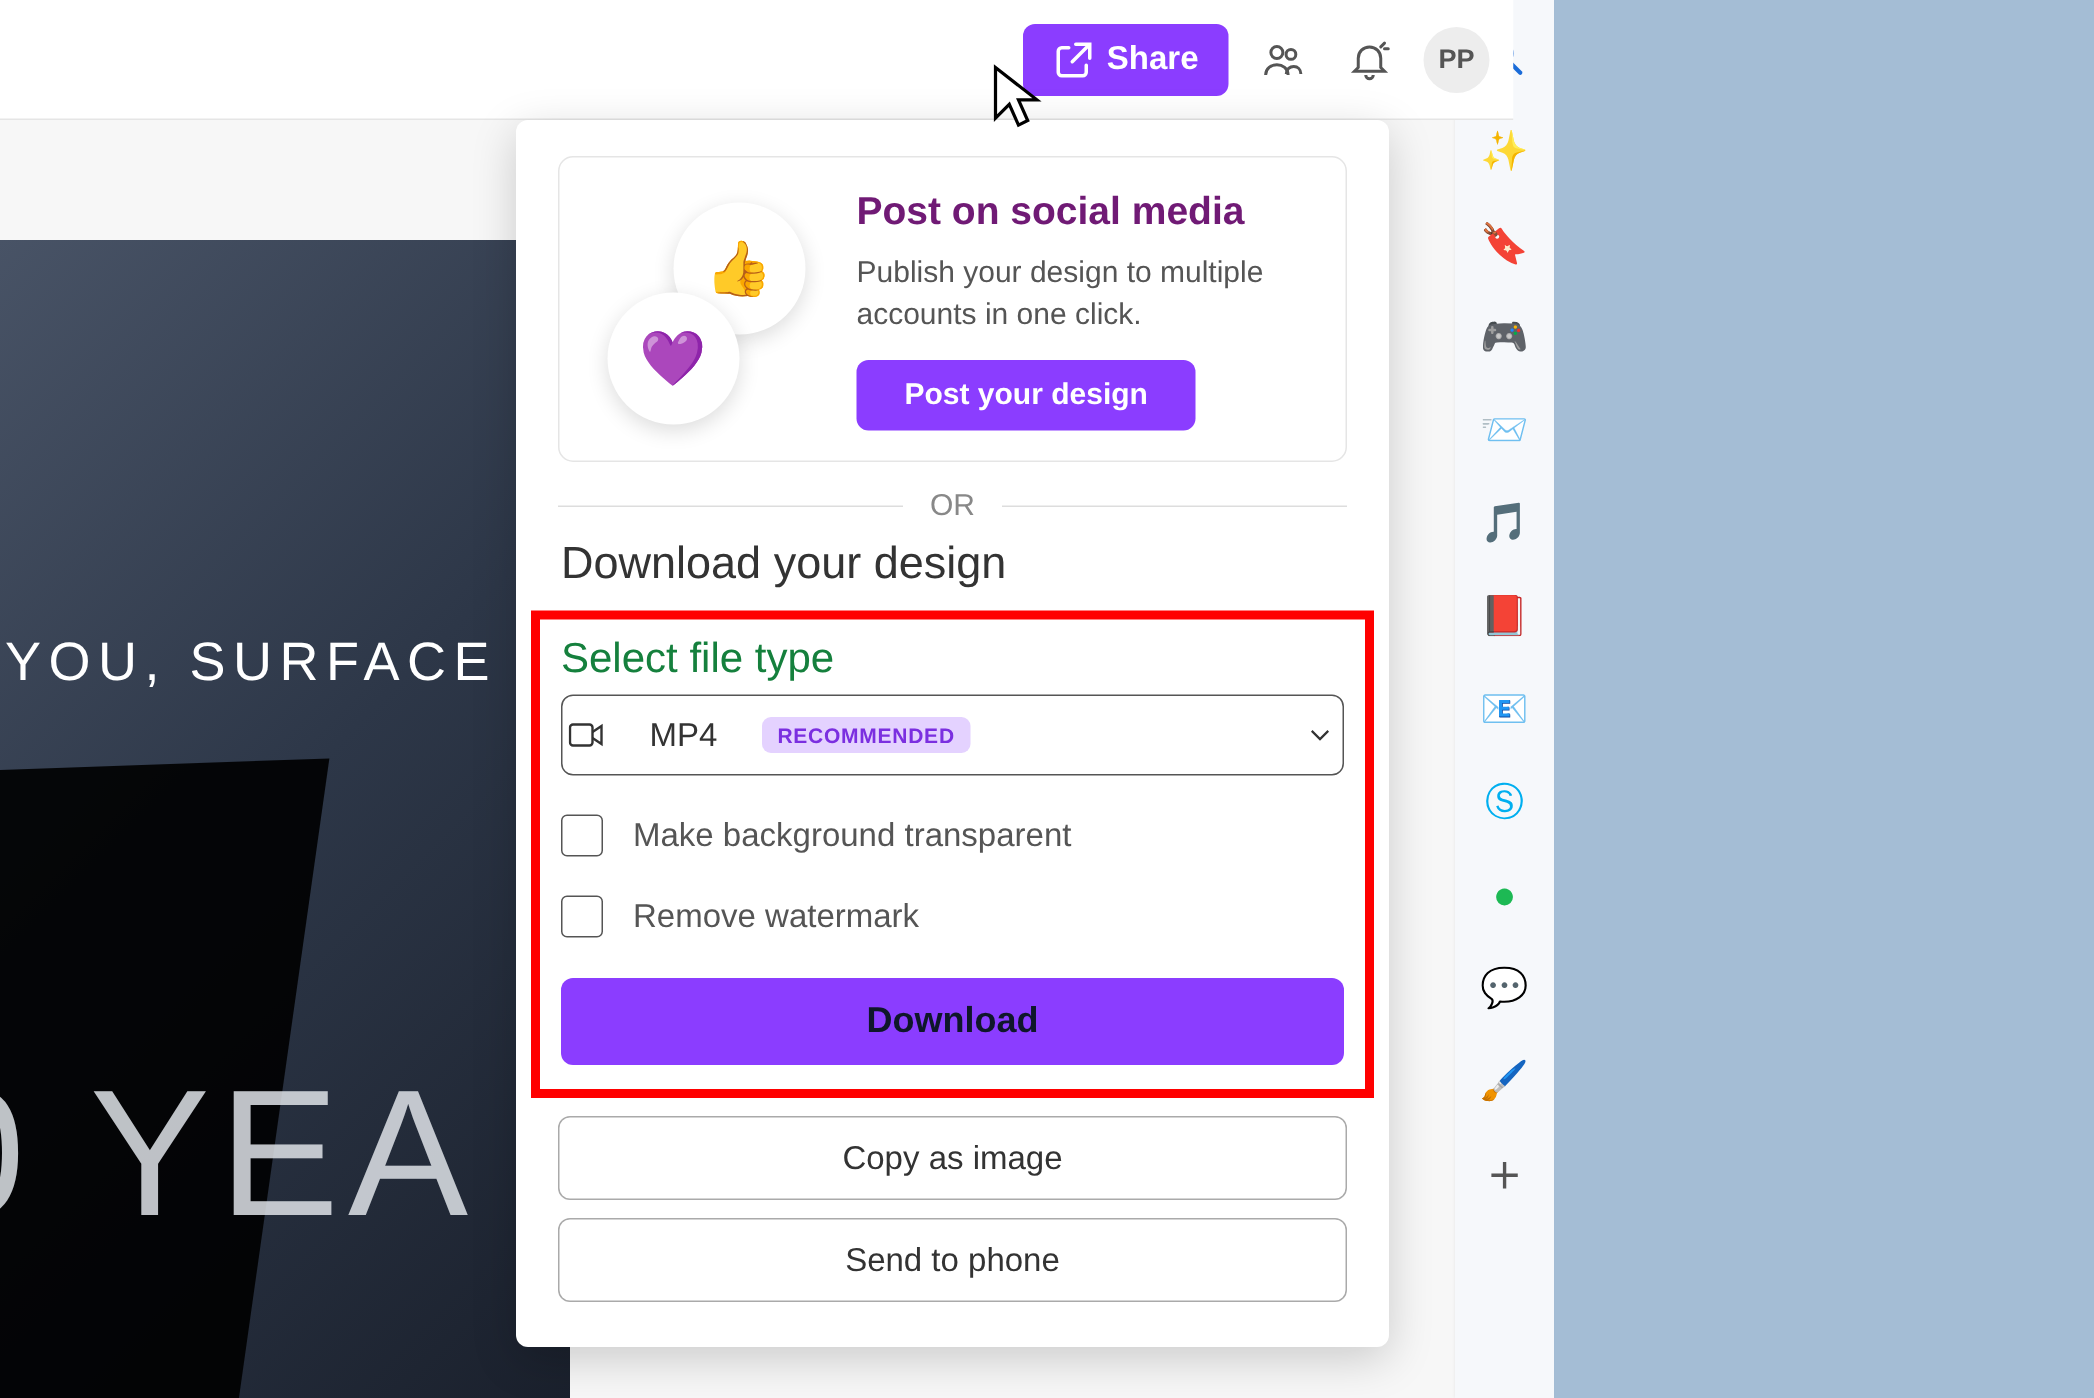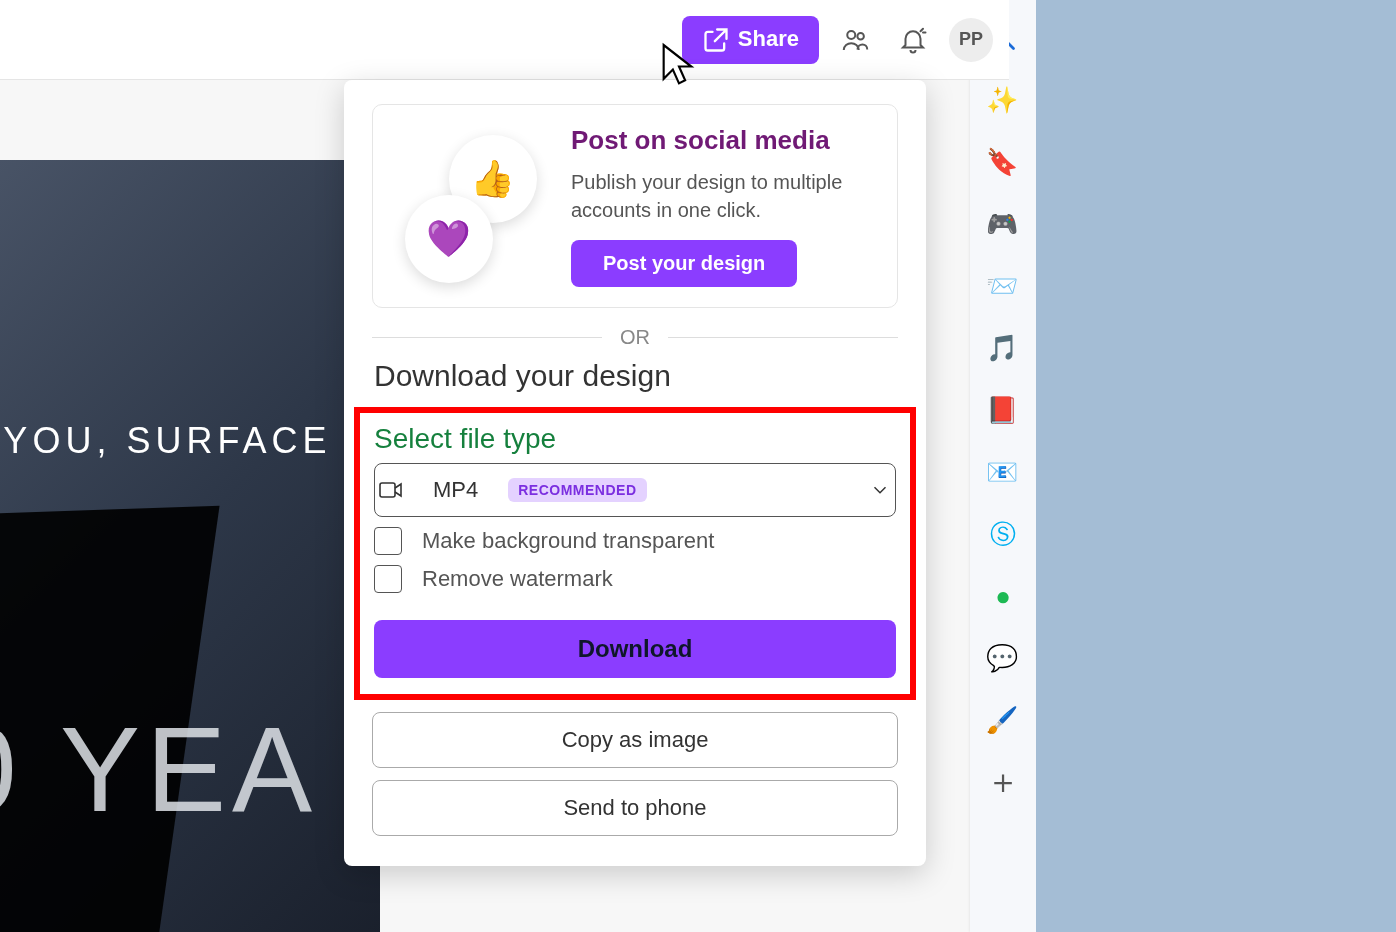--- a/index.html
+++ b/index.html
@@ -196,21 +196,21 @@
     color: #7b2fe0;
     font-size: 14px;
     font-weight: 700;
     letter-spacing: .5px;
     padding: 4px 10px;
     border-radius: 6px;
   }
 
   .check-row {
     display: flex; align-items: center; gap: 20px;
-    margin-top: 10px;
+    margin-top: 26px;
     cursor: pointer;
   }
   .check-box {
     width: 28px; height: 28px;
     border: 1.5px solid #555;
     border-radius: 4px;
     background: #fff;
   }
   .check-label { font-size: 22px; color: #555; }
 

